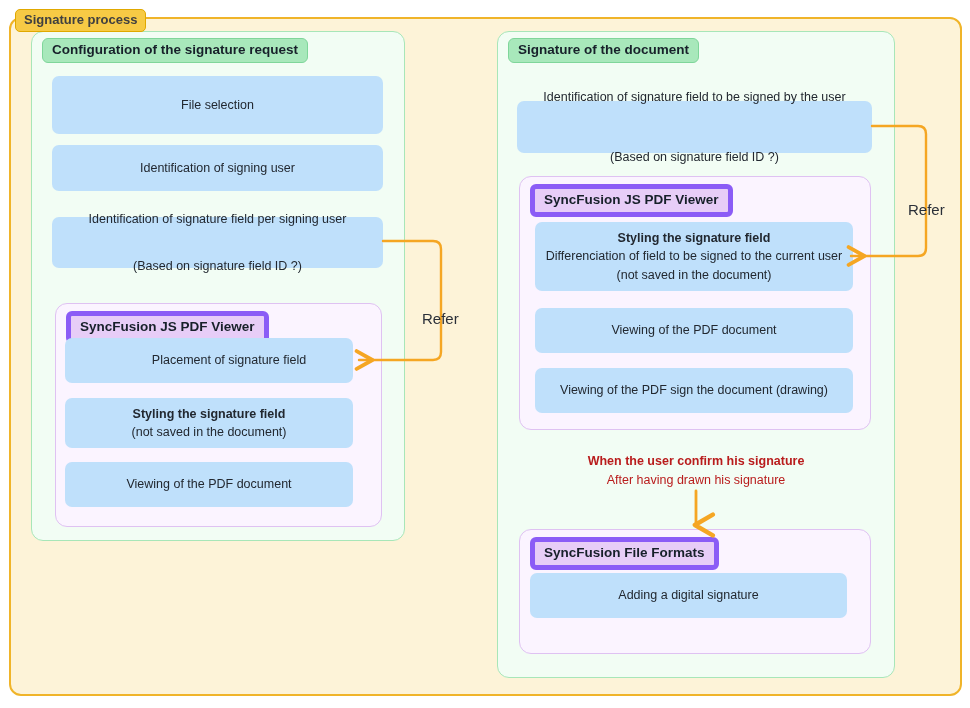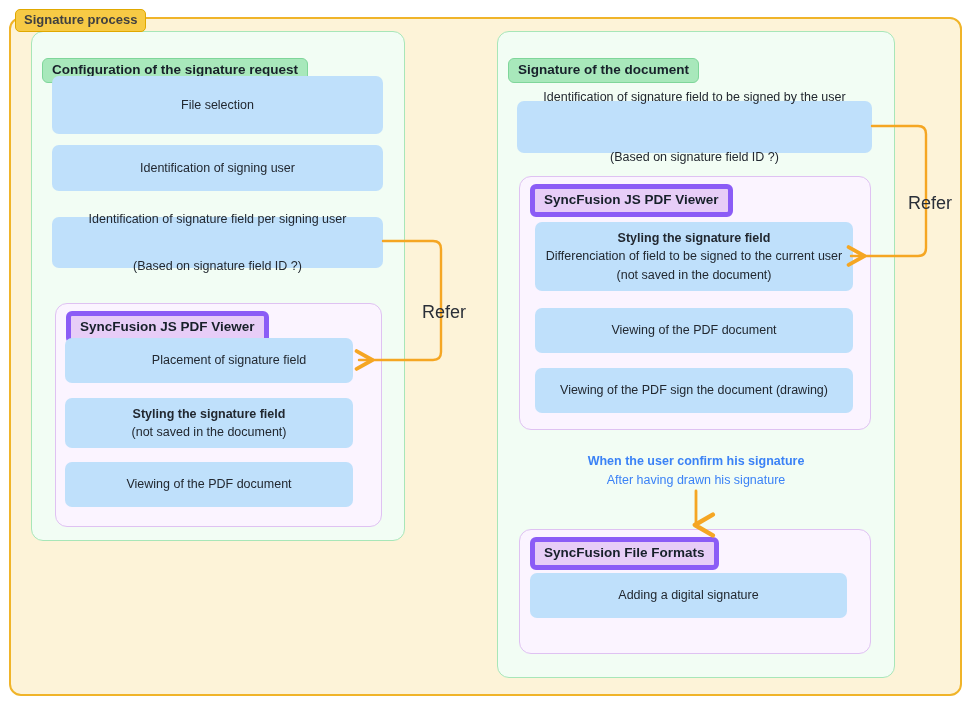--- a/index.html
+++ b/index.html
@@ -63,21 +63,20 @@
     left: 10px;
     background: #a8e8bb;
     border: 1px solid #7fd69a;
     border-radius: 6px;
     padding: 2px 9px 3px 9px;
     font-size: 13.5px;
     font-weight: 700;
     color: #17202a;
     line-height: 1.3;
     white-space: nowrap;
-    margin-top: 20px;
   }
 
   
   .group {
     position: absolute;
     box-sizing: border-box;
     background: #fbf4ff;
     border: 1.5px solid #dfc2f2;
     border-radius: 12px;
   }
@@ -112,33 +111,34 @@
     line-height: 1.45;
     padding: 2px 6px;
   }
   .step .ln-bold { font-weight: 700; }
   .step .ln { font-weight: 400; }
 
   
   .note {
     position: absolute;
     text-align: center;
-    color: #3b82f6;
+    color: #b91c1c;
     font-size: 12.5px;
     line-height: 1.5;
   }
   .note .n-bold { font-weight: 700; display: block; }
   .note .n-reg  { font-weight: 400; display: block; }
 
   
   .conn-label {
     position: absolute;
-    font-size: 18px;
+    font-size: 15px;
     color: #2a2f38;
     white-space: nowrap;
+    margin-top: 8px;
   }
 
   svg.connectors {
     position: absolute;
     left: 0;
     top: 0;
     width: 970px;
     height: 708px;
     pointer-events: none;
   }

